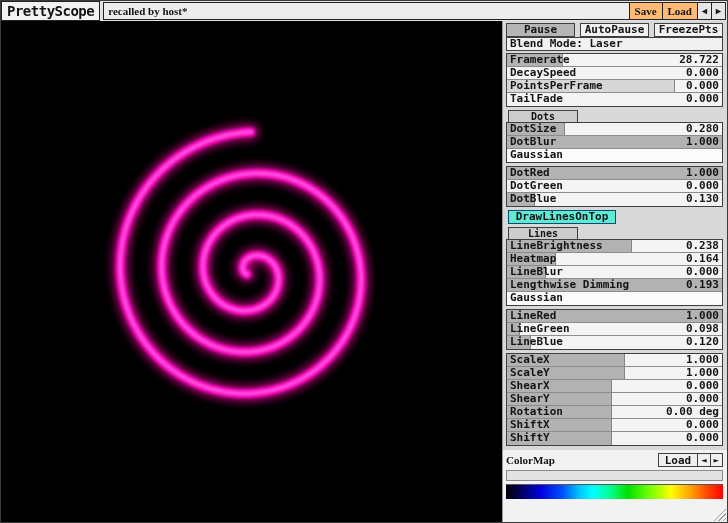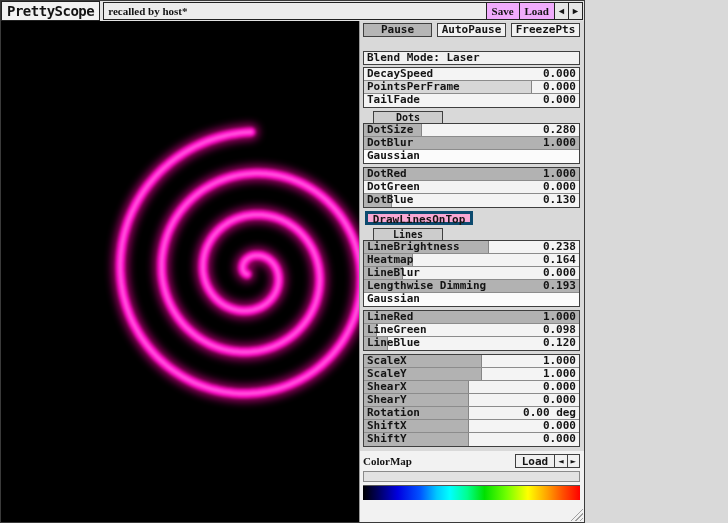--- a/index.html
+++ b/index.html
@@ -1,56 +1,56 @@
 <!DOCTYPE html>
 <html><head>
 <meta charset="utf-8">
 <style>
   * { margin:0; padding:0; box-sizing:border-box; }
   html,body { width:728px; height:523px; overflow:hidden; }
   body { font-family:"DejaVu Sans Mono", monospace; font-weight:bold; font-size:11px; color:#141414;
          -webkit-user-select:none; user-select:none; background:#d9d9d9; }
-  .window { width:585px; height:523px; border:1px solid #3a3a3a; display:flex; flex-direction:column; background:#d9d9d9; }
+  .window { width:728px; height:523px; border:1px solid #3a3a3a; display:flex; flex-direction:column; background:#d9d9d9; }
 
   
   .titlebar { height:20px; flex:0 0 20px; display:flex; align-items:stretch; background:#e3e3e3; }
   .app-title { font-size:14px; letter-spacing:-0.5px; padding:0 5px; border:1px solid #222; background:#f2f2f2;
                display:flex; align-items:center; }
   .tb-strip { flex:1; display:flex; margin:1px 1px 1px 3px; border:1px solid #222; background:#ececec;font-family:Liberation Serif, serif; }
   .tb-strip > div { display:flex; align-items:center; }
   .session-field { flex:1; padding:0 4px; background:#ececec; }
-  .tb-btn { padding:0 5px; border-left:1px solid #222; justify-content:center; background:#f0abfc; }
+  .tb-btn { padding:0 5px; border-left:1px solid #222; justify-content:center; background:#fdba74; }
   .tb-arrow { width:14px; border-left:1px solid #222; justify-content:center; font-size:9px; background:#e6e6e6; }
 
   
   .main { flex:1; display:flex; min-height:0; }
   .canvas { flex:1; position:relative; background:#000; overflow:hidden; }
   .canvas svg { position:absolute; left:0; top:0; }
 
   
   .panel { width:225px; flex:0 0 225px; background:#d9d9d9; border-left:1px solid #9a9a9a;
            padding:2px 4px 0 3px; display:flex; flex-direction:column; position:relative; }
-  .btn-row { display:flex; gap:5px; margin-bottom:14px; }
+  .btn-row { display:flex; gap:5px; margin-bottom:0; }
   .btn { flex:1; height:14px; border:1px solid #3f3f3f; background:#f1f1f1; text-align:center; line-height:12px; }
   .btn.pressed { background:#b5b5b5; }
   .blend { height:14px; border:1px solid #3f3f3f; background:#f1f1f1; padding:0 3px; line-height:12px; margin-bottom:2px; }
 
   .section { border:1px solid #3f3f3f; margin-bottom:3px; background:#f4f4f4; }
   .srow { position:relative; height:13px; border-bottom:1px solid #8c8c8c; background:#f4f4f4; line-height:12px; overflow:hidden; }
   .srow:last-child { border-bottom:none; }
   .srow .fill { position:absolute; left:0; top:0; bottom:0; background:#b2b2b2; border-right:1px solid #858585; }
   .srow .fill.full { border-right:none; }
   .srow .fill.light { background:#d7d7d7; }
   .srow .lbl { position:absolute; left:3px; top:0; z-index:1; white-space:nowrap; }
   .srow .val { position:absolute; right:3px; top:0; z-index:1; }
   .srow.select { background:#fbfbfb; }
 
   .tab { width:70px; height:12px; border:1px solid #3f3f3f; border-bottom:none; background:#cccccc;
-         text-align:center; line-height:11px; margin-left:10px; font-size:10px; }
-  .panel-button { width:108px; height:14px; border:3px solid #0c4a6e; background:#f9a8d4; text-align:center;
+         text-align:center; line-height:11px; margin-left:2px; font-size:10px; }
+  .panel-button { width:108px; height:14px; border:1px solid #0c4a6e; background:#5eead4; text-align:center;
                   line-height:12px; margin:1px 0 3px 2px; }
 
   
   .cmap { flex:1; margin:1px -4px 0 -3px; background:#f2f2f2; padding:3px 4px 0 3px; position:relative; }
   .cmap-head { display:flex; height:14px; align-items:stretch; margin-bottom:3px; }
   .cmap-label { display:flex; align-items:center;font-family:Liberation Serif, serif; }
   .spacer { flex:1; }
   .cbtn { border:1px solid #3f3f3f; background:#f0f0f0; padding:0 6px; display:flex; align-items:center; }
   .cbtn.arrow { padding:0 3px; font-size:9px; border-left:none; }
   .cmap-field { height:11px; border:1px solid #8a8a8a; background:#e2e2e2; margin-bottom:3px; }
@@ -90,20 +90,25 @@
       <div class="btn-row">
         <div class="btn pressed">Pause</div>
         <div class="btn">AutoPause</div>
         <div class="btn">FreezePts</div>
       </div>
       <div class="blend">Blend Mode: Laser</div>
 
       <div id="blocks">
           <div class="section">
             <div class="srow">
+              <div class="fill" style="width: 26%;"></div>
+              <span class="lbl">Framerate</span>
+              <span class="val">28.722</span>
+            </div>
+            <div class="srow">
               <span class="lbl">DecaySpeed</span>
               <span class="val">0.000</span>
             </div>
             <div class="srow">
               <div class="fill light" style="width: 78%;"></div>
               <span class="lbl">PointsPerFrame</span>
               <span class="val">0.000</span>
             </div>
             <div class="srow">
               <span class="lbl">TailFade</span>

